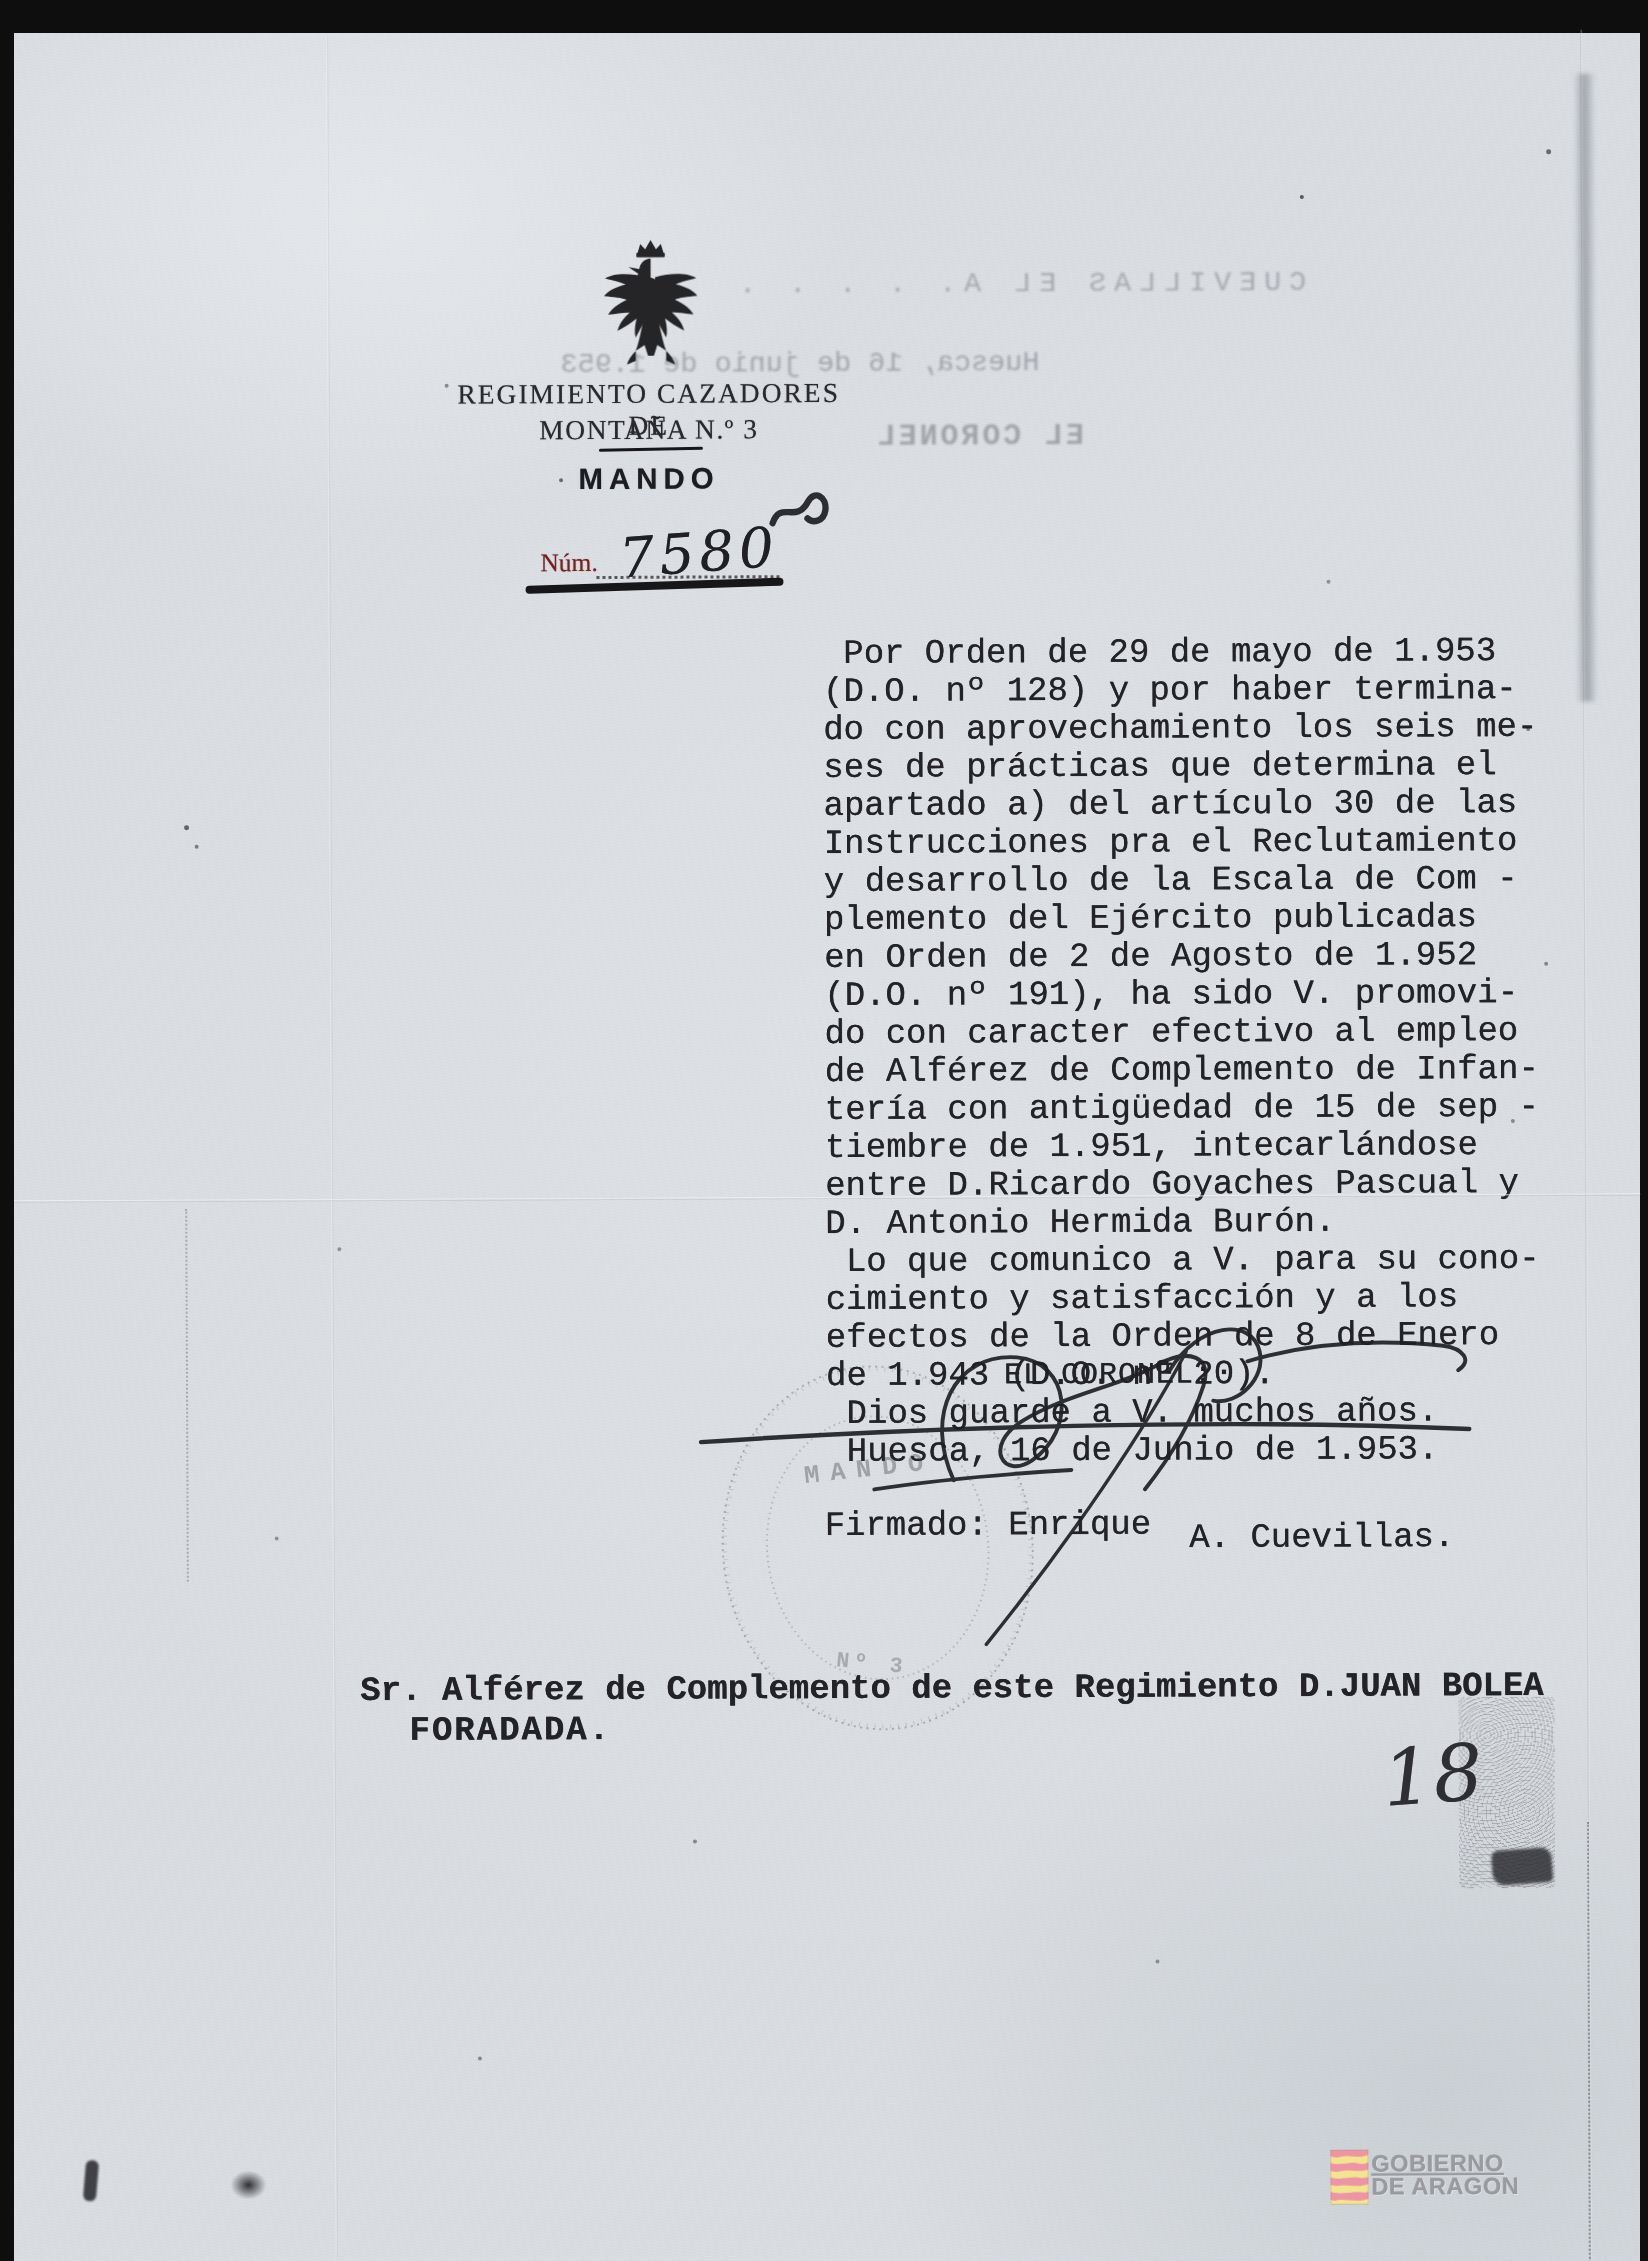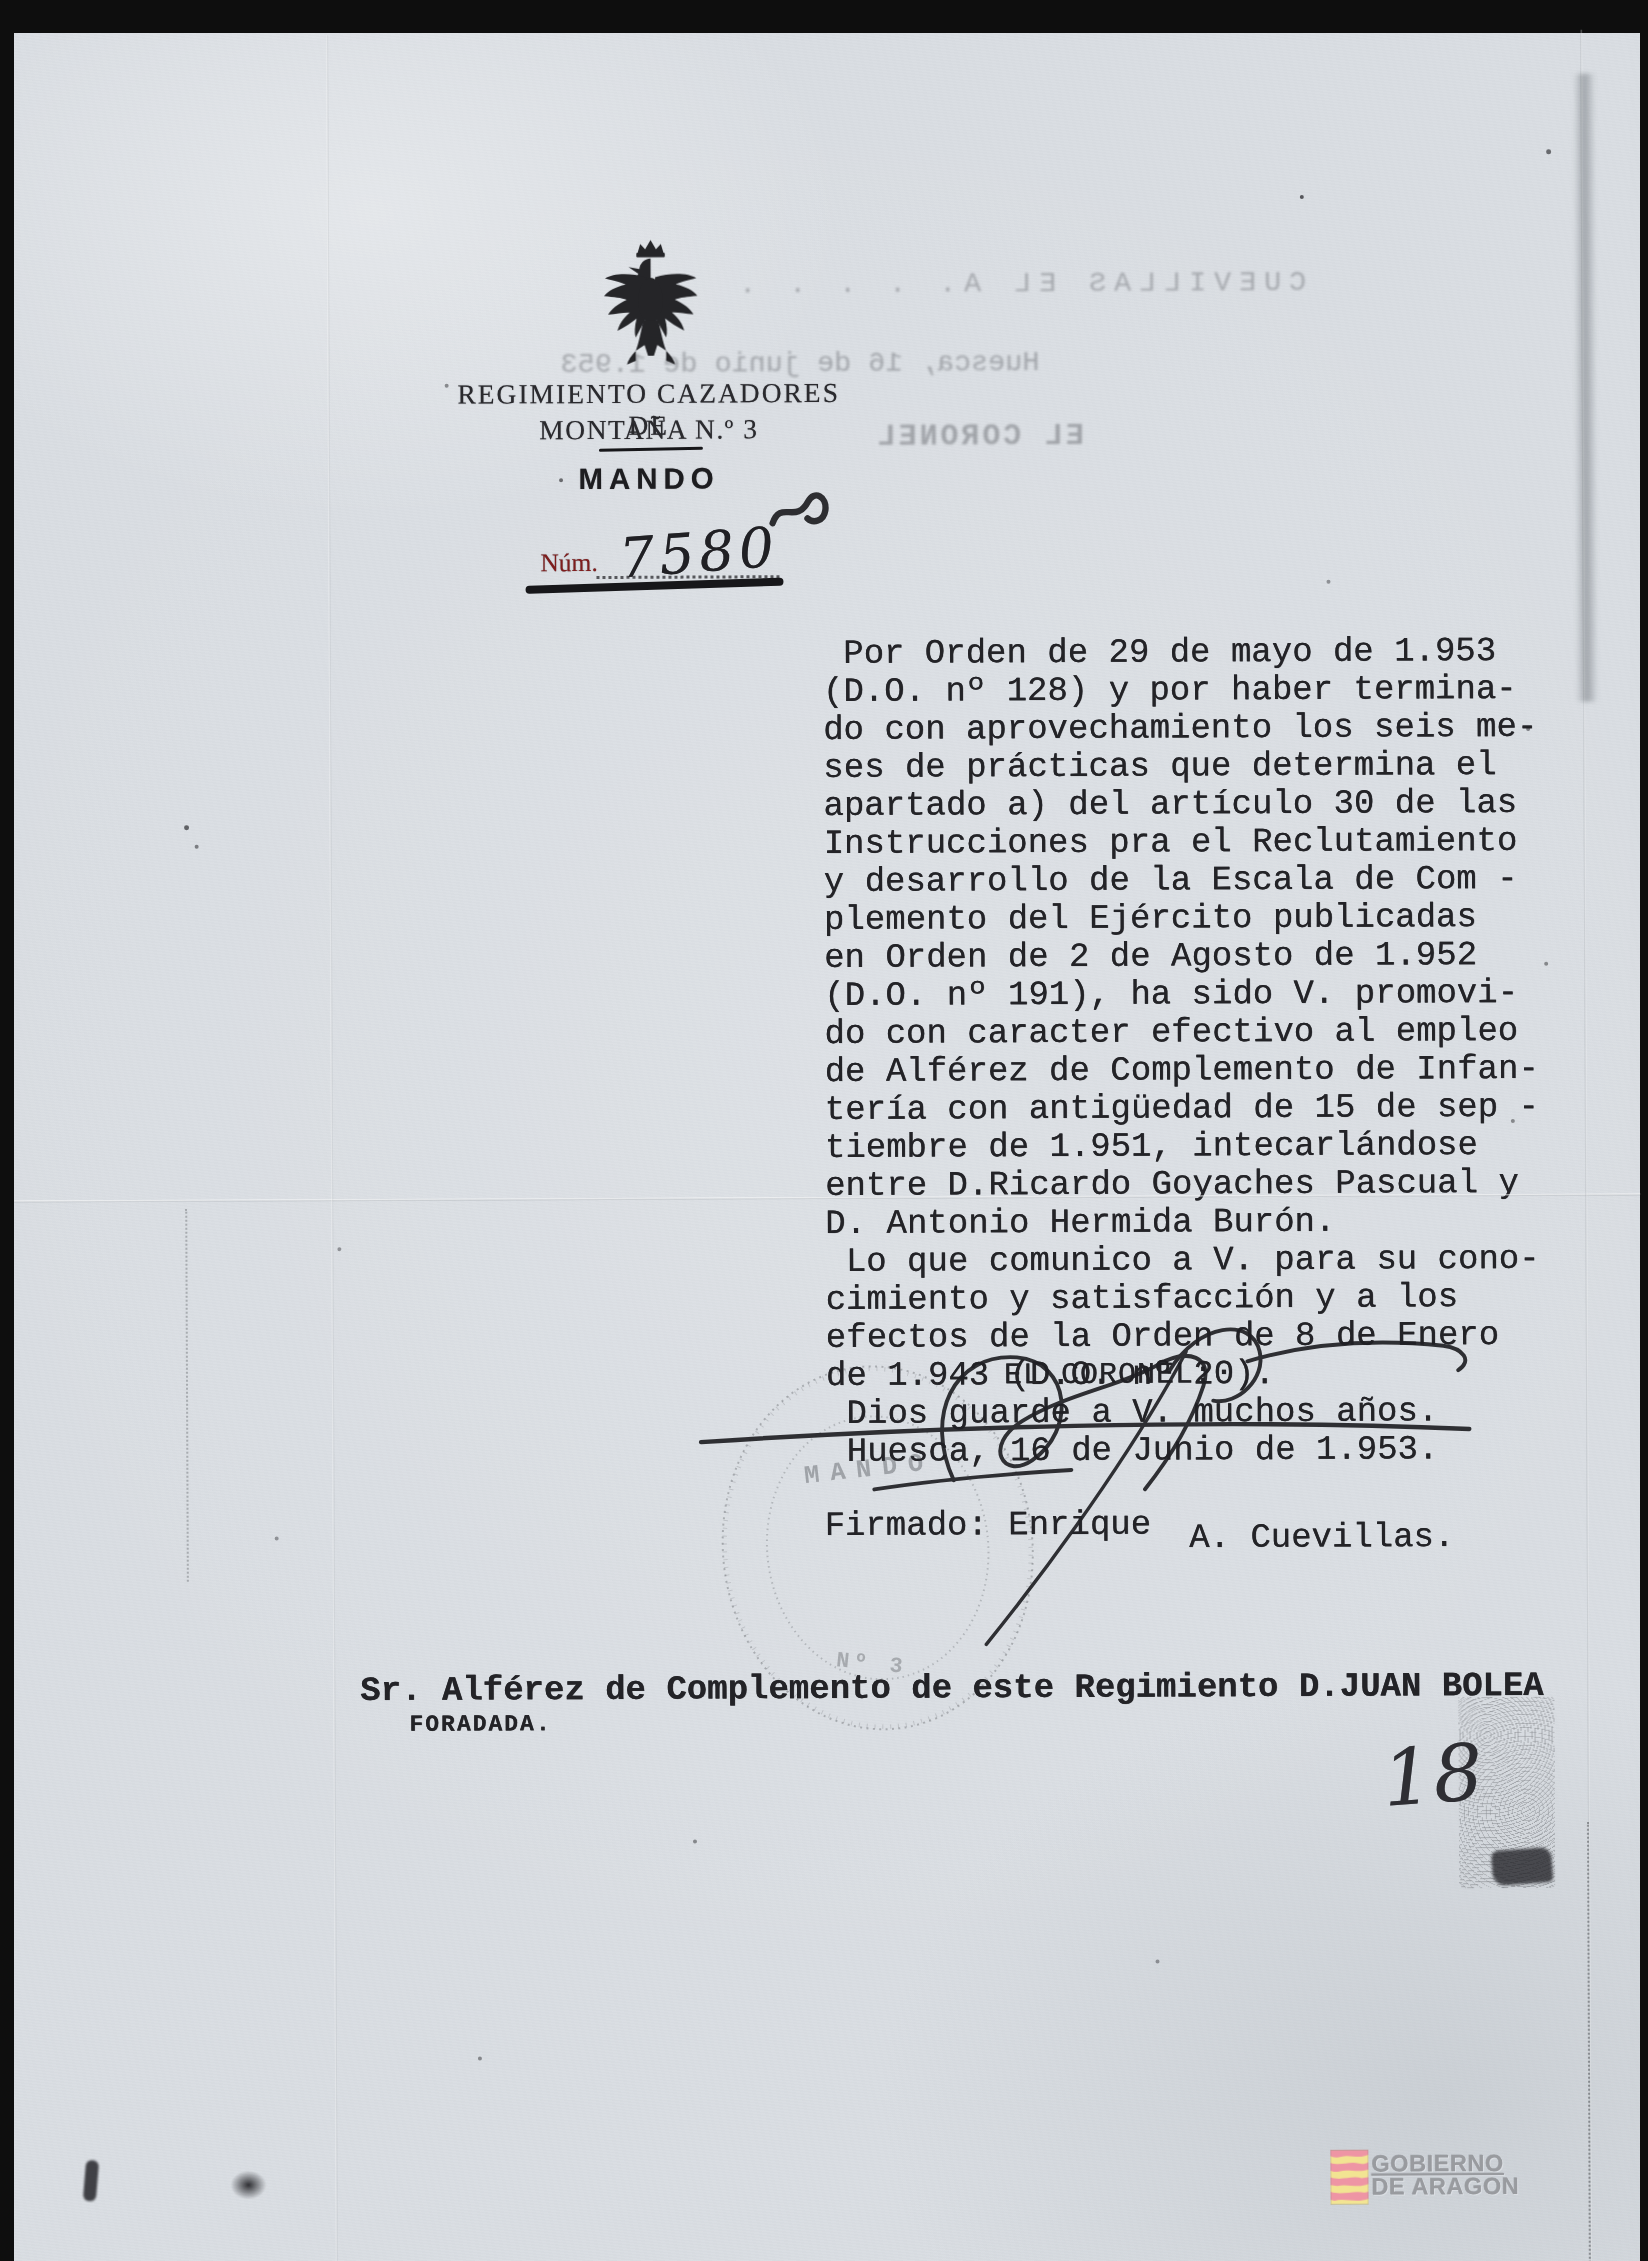--- a/index.html
+++ b/index.html
@@ -27,21 +27,21 @@
   .num-label{position:absolute;left:529px;top:514px;font-family:"Liberation Serif","DejaVu Serif",serif;
       font-size:25.5px;color:#7f1d1d;text-shadow:0 0 1px rgba(35,35,40,.5);}
   .num-value{position:absolute;left:608px;top:487px;font-family:"DejaVu Serif",serif;font-style:italic;
       font-size:55px;letter-spacing:4.9px;color:#202024;transform:rotate(-4deg);text-shadow:0 0 0.5px rgba(25,25,30,.6);}
   .num-dotted{position:absolute;left:585px;top:522px;width:183px;height:22.6px;border-bottom:3.4px dotted rgba(30,30,34,.7);}
   .num-stroke{position:absolute;left:514px;top:548px;width:258px;height:7.9px;background:#17171a;border-radius:3.9px;transform:rotate(-1.6deg);}
   .coronel{position:absolute;left:989px;top:1326px;font-size:30px;letter-spacing:1px;}
   .firmado{position:absolute;left:809px;top:1474px;font-size:34px;}
   .firmado .shift{display:inline-block;margin-left:38px;transform:translateY(13.7px);}
   .addr1{position:absolute;left:344px;top:1637px;font-size:34px;font-weight:bold;}
-  .addr2{position:absolute;left:393px;top:1677px;font-size:23px;font-weight:bold;letter-spacing:2px;}
+  .addr2{position:absolute;left:393px;top:1677px;font-size:34px;font-weight:bold;letter-spacing:2px;}
   .hand18{position:absolute;left:1366px;top:1700px;font-family:"DejaVu Serif",serif;font-style:italic;
       font-size:78px;color:#2e2e33;transform:rotate(-4deg);letter-spacing:1px;text-shadow:0 0 0.5px rgba(40,40,45,.5);}
   .ghost{position:absolute;font-family:"Liberation Mono","DejaVu Sans Mono",monospace;color:rgba(45,48,52,.55);
       transform:scaleX(-1);filter:blur(1.2px);white-space:pre;}
   .ghost1{left:314px;top:235px;width:982px;font-size:28.5px;letter-spacing:7.9px;opacity:.55;}
   .ghost2{left:550px;top:314px;font-size:28.5px;opacity:.6;}
   .ghost3{left:864px;top:387px;font-size:30px;font-weight:bold;letter-spacing:2.9px;opacity:.6;}
   .crease-h{position:absolute;left:0;top:1164px;width:100%;height:2px;
       background:linear-gradient(to bottom, rgba(255,255,255,.75), rgba(105,112,118,.22));}
   .crease-v{position:absolute;top:0;width:2px;height:100%;

